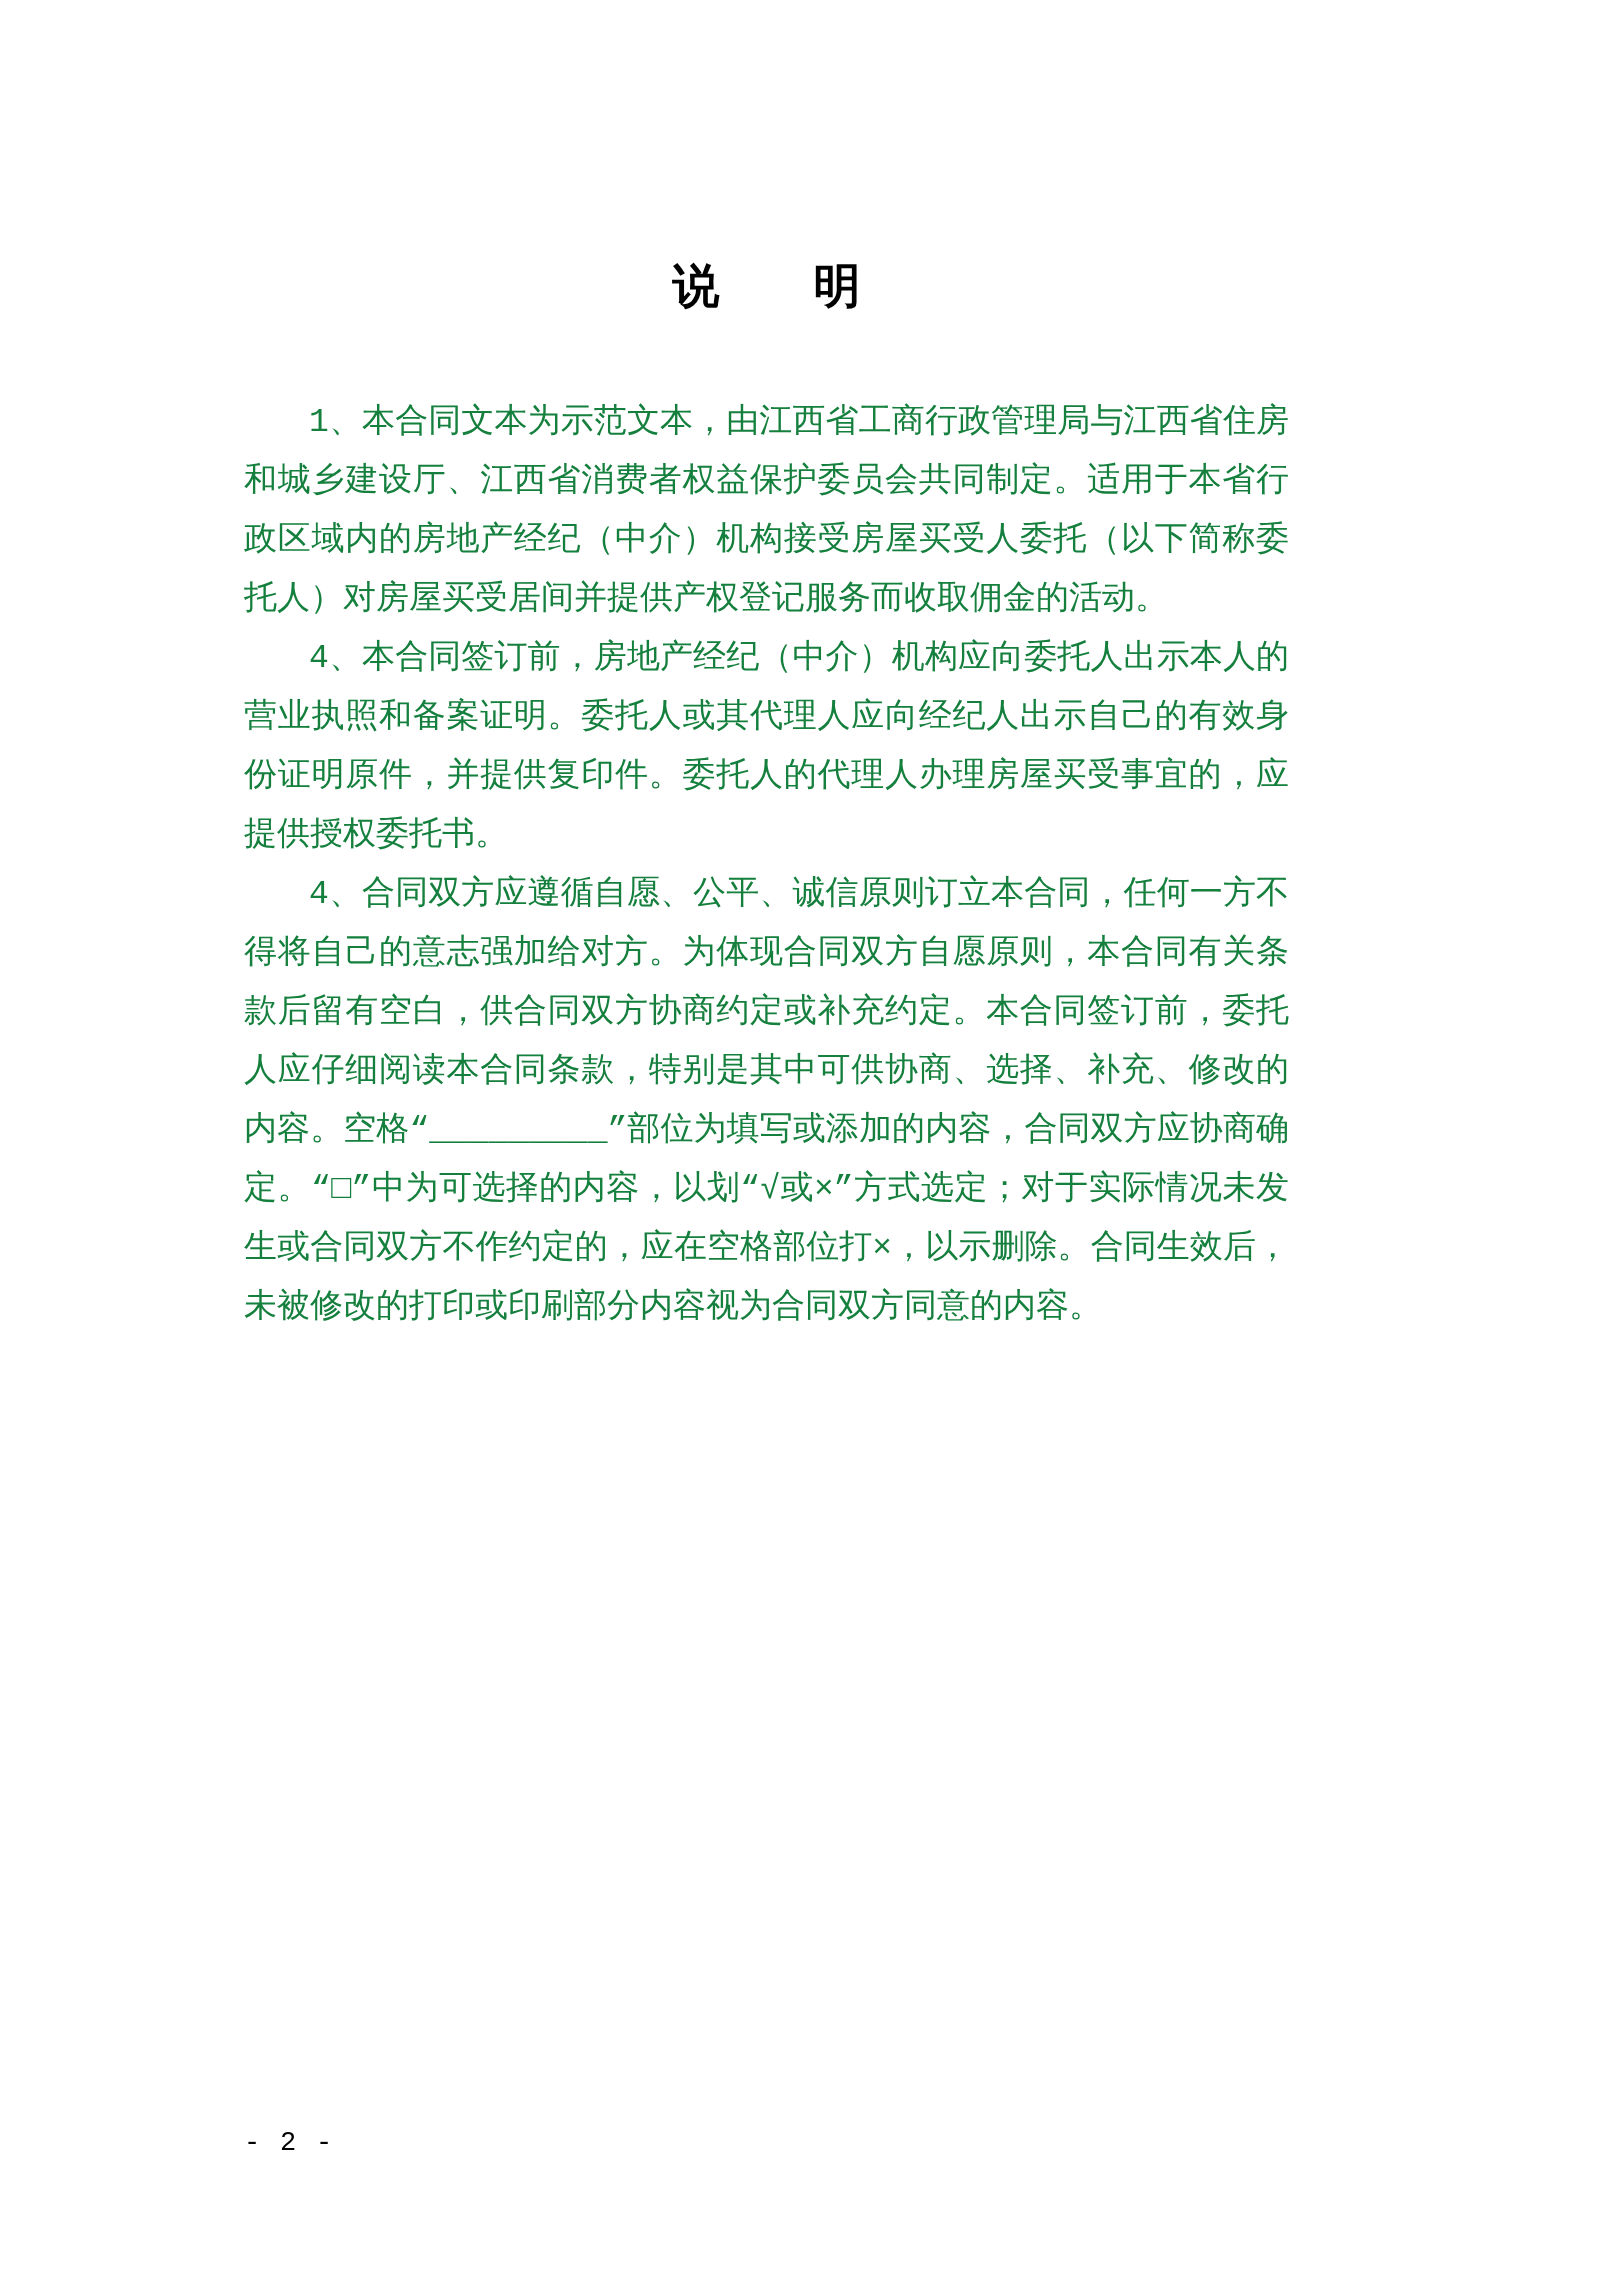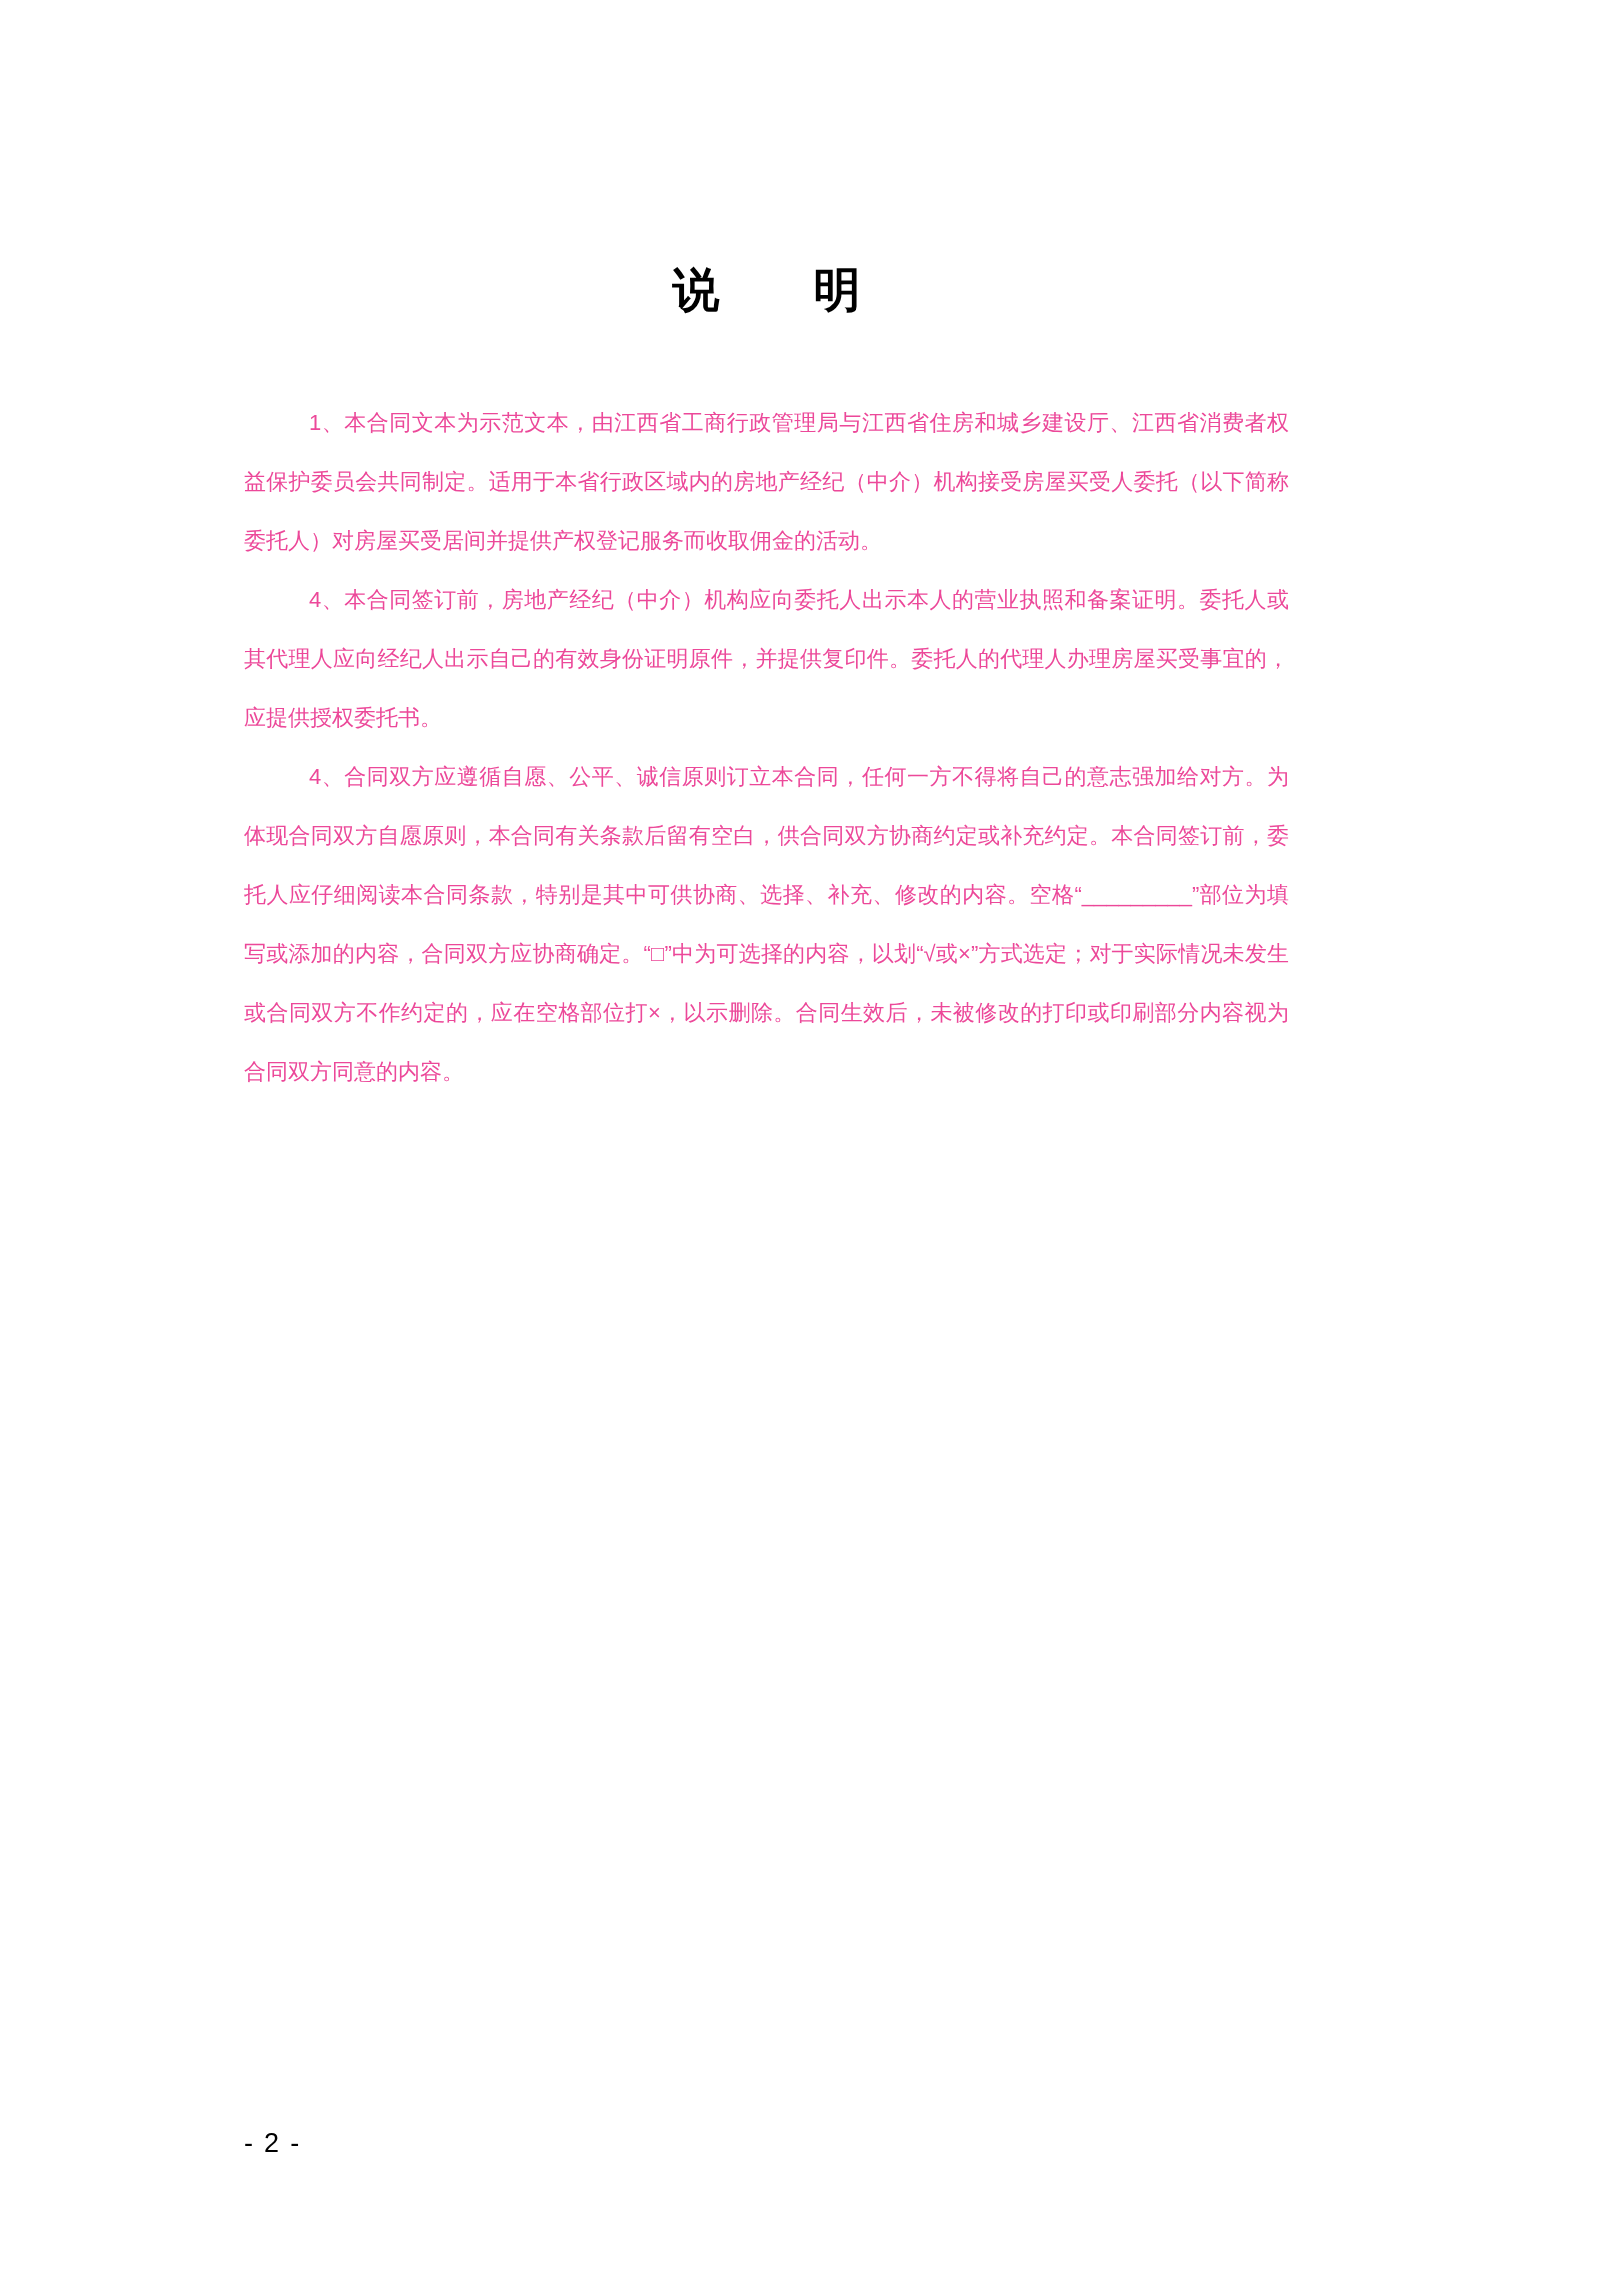--- a/index.html
+++ b/index.html
@@ -8,39 +8,39 @@
     background: #ffffff;
   }
   .page {
     position: relative;
     width: 1514px;
     height: 2294px;
     box-sizing: border-box;
     background: #ffffff;
     color: #000000;
     padding: 262px 225px 0 244px;
-    font-family: Liberation Sans, sans-serif;
+    font-family: Liberation Mono, monospace;
     overflow: hidden;
   }
   .doc-title {
     margin: 0 0 76px 0;
     font-size: 47px;
     line-height: 55px;
     font-weight: bold;
     text-align: center;
     letter-spacing: 0;
     color: #000000;
   }
   .doc-body p {
     margin: 0;
-    font-size: 22px;
+    font-size: 33px;
     line-height: 59px;
     text-indent: 65px;
     text-align: justify;
-    color: #ec4899;
+    color: #15803d;
     word-break: normal;
     overflow-wrap: break-word;
   }
   .page-number {
     position: absolute;
     left: 244px;
     top: 2126px;
     font-size: 27px;
     line-height: 35px;
     color: #000000;

